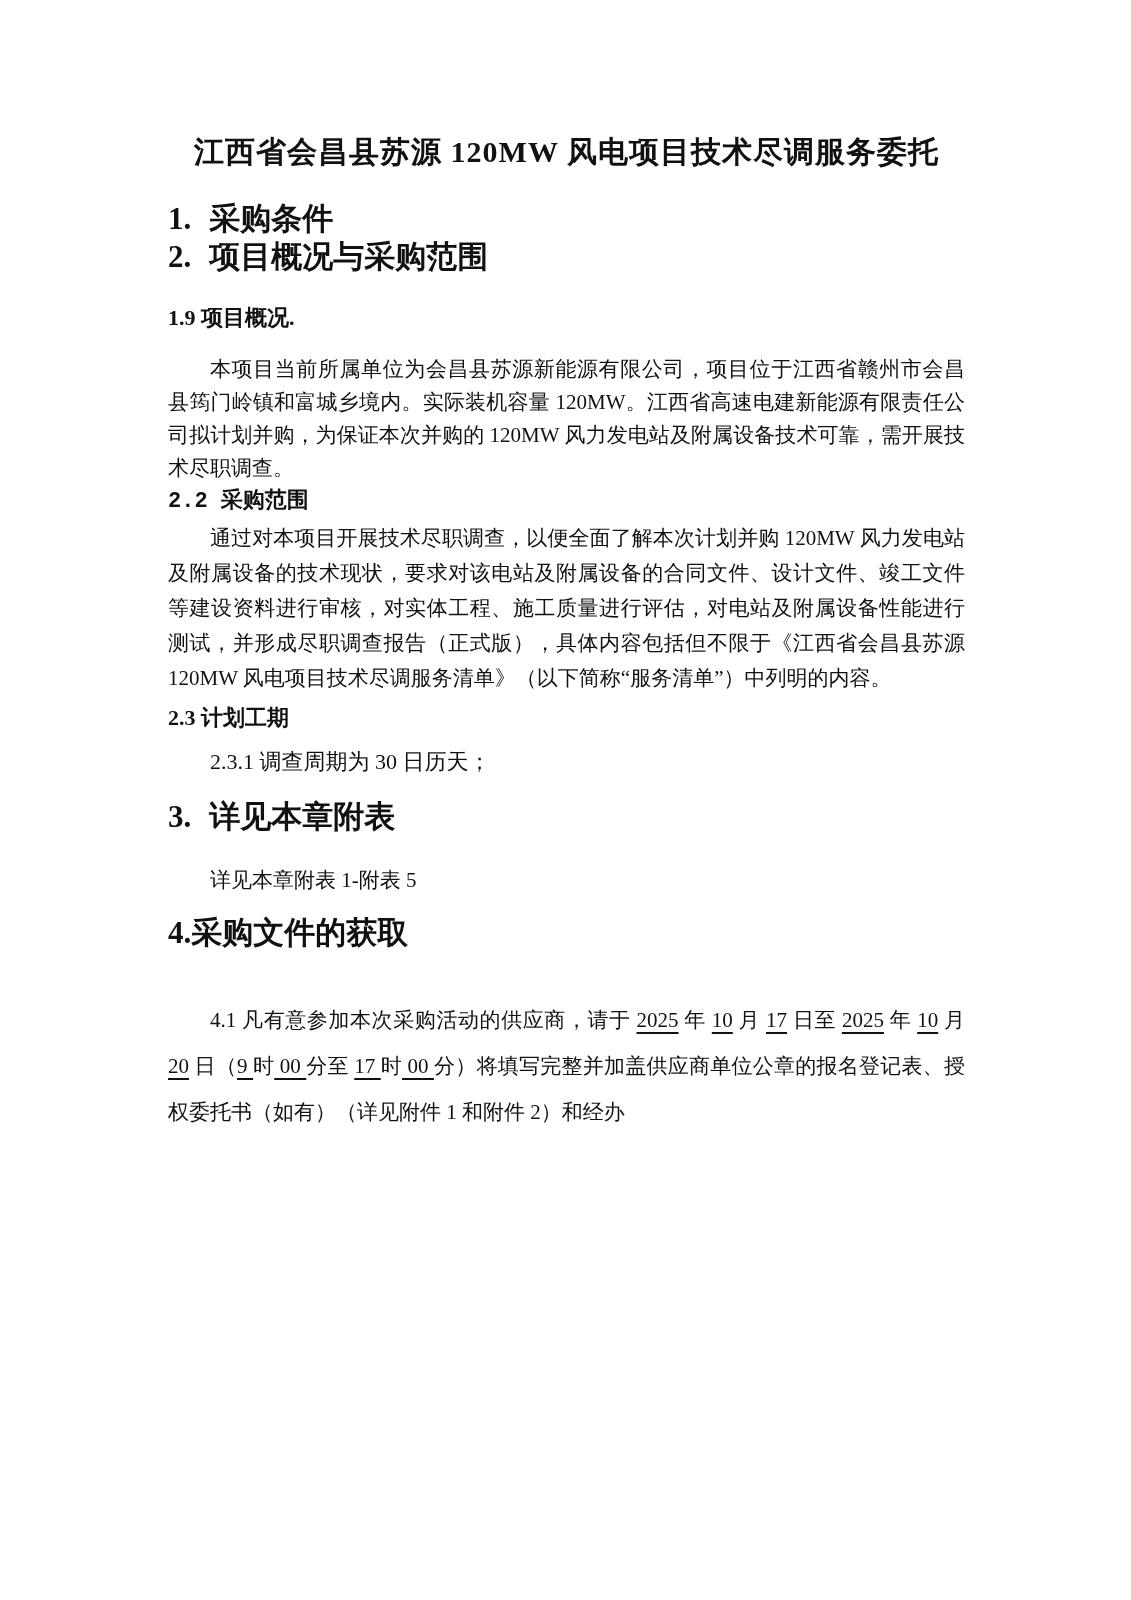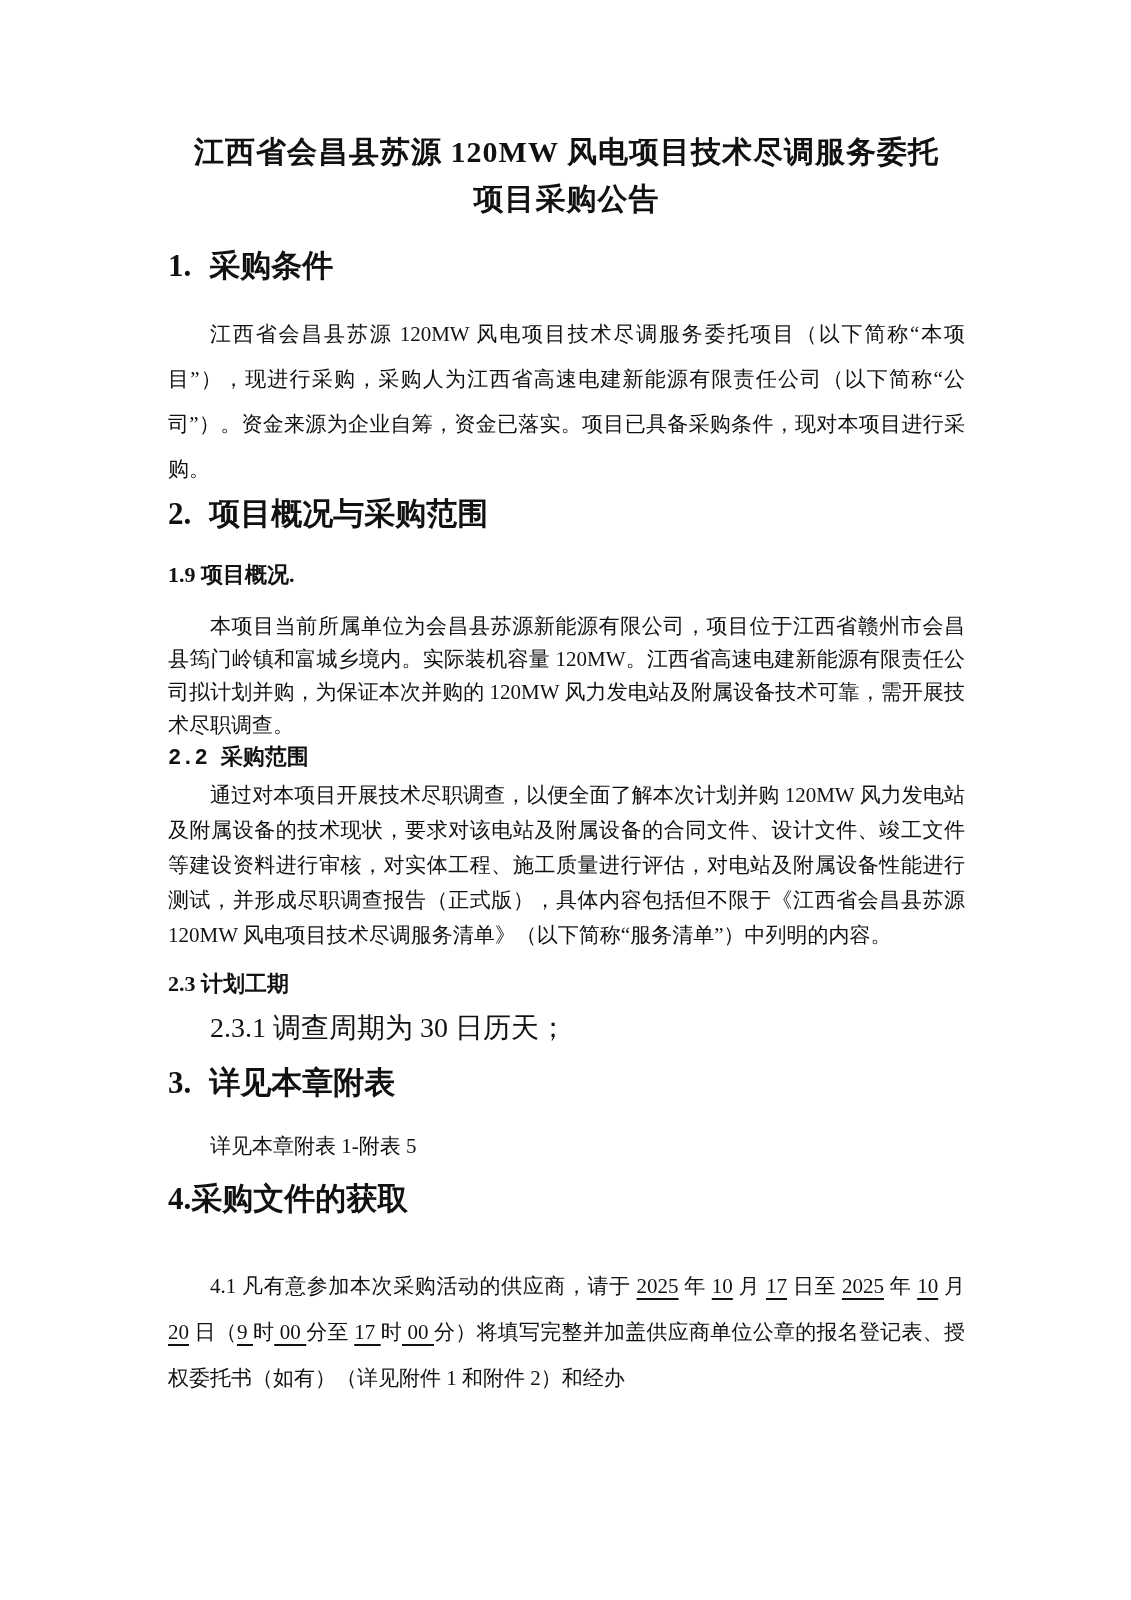--- a/index.html
+++ b/index.html
@@ -45,53 +45,51 @@
     text-indent: 42px;
     margin: 0;
   }
   .m-h1   { margin-top: 28px; }
   .m-p1   { margin-top: 30px; line-height: 45px; }
   .m-h2   { margin-top: 6px; }
   .m-s21  { margin-top: 30px; }
   .m-p21  { margin-top: 20px;  line-height: 33px; }
   .m-s22  { margin-top: 2px; font-family: Liberation Mono, monospace; }
   .m-p22  { margin-top: 4px;  line-height: 35px; }
-  .m-s23  { margin-top: 16px; }
+  .m-s23  { margin-top: 7px; }
   .m-items{ margin-top: 14px; }
   .m-h3   { margin-top: 24px; }
   .m-p3   { margin-top: 32px; line-height: 30px; }
   .m-h4   { margin-top: 22px; }
   .m-p41  { margin-top: 48px; line-height: 46px; }
   .item {
-    font-size: 28px;
+    font-size: 22px;
     line-height: 30px;
     padding-left: 42px;
     text-align: left;
   }
   .u {
     text-decoration: underline;
     text-underline-offset: 5px;
     text-decoration-thickness: 1.5px;
   }
 </style>
 </head>
 <body>
 
 <div class="doc">
 
   <div class="title">
     <div>江西省会昌县苏源 120MW 风电项目技术尽调服务委托</div>
-    <div>项目采购公告</div>
   </div>
 
   <div class="h-major m-h1">
     <span class="num">1.</span><span>采购条件</span>
   </div>
 
-  <p class="para m-p1">江西省会昌县苏源 120MW 风电项目技术尽调服务委托项目（以下简称“本项目”），现进行采购，采购人为江西省高速电建新能源有限责任公司（以下简称“公司”）。资金来源为企业自筹，资金已落实。项目已具备采购条件，现对本项目进行采购。</p>
 
   <div class="h-major m-h2">
     <span class="num">2.</span><span>项目概况与采购范围</span>
   </div>
 
   <div class="h-sub m-s21">1.9 项目概况.</div>
   <p class="para m-p21">本项目当前所属单位为会昌县苏源新能源有限公司，项目位于江西省赣州市会昌县筠门岭镇和富城乡境内。实际装机容量 120MW。江西省高速电建新能源有限责任公司拟计划并购，为保证本次并购的 120MW 风力发电站及附属设备技术可靠，需开展技术尽职调查。</p>
 
   <div class="h-sub m-s22">2.2 采购范围</div>
   <p class="para m-p22">通过对本项目开展技术尽职调查，以便全面了解本次计划并购 120MW 风力发电站及附属设备的技术现状，要求对该电站及附属设备的合同文件、设计文件、竣工文件等建设资料进行审核，对实体工程、施工质量进行评估，对电站及附属设备性能进行测试，并形成尽职调查报告（正式版），具体内容包括但不限于《江西省会昌县苏源 120MW 风电项目技术尽调服务清单》（以下简称“服务清单”）中列明的内容。</p>

